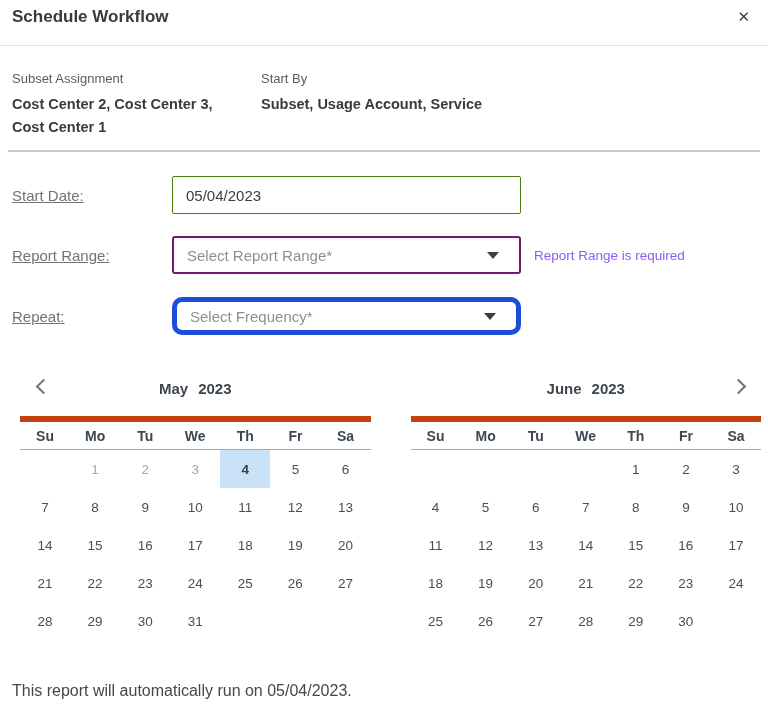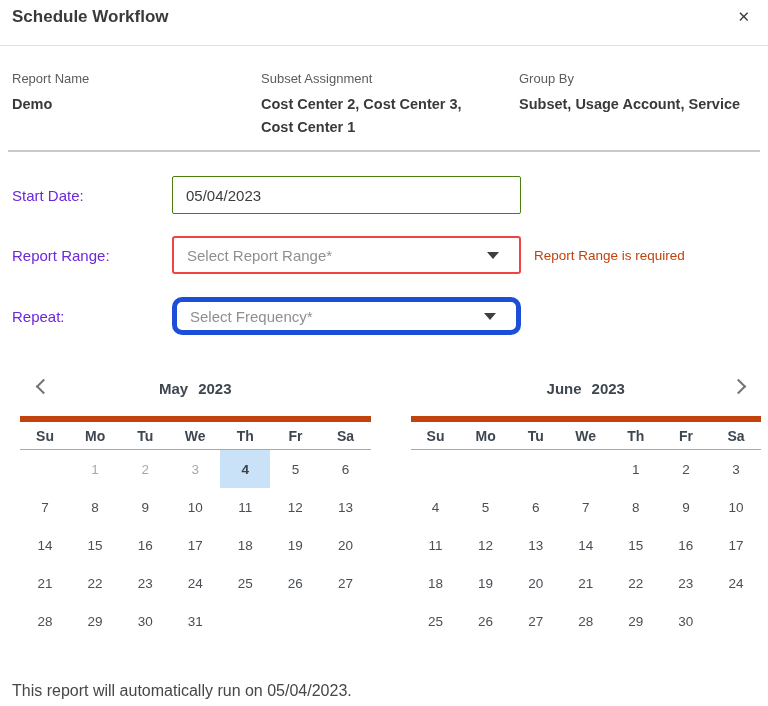--- a/index.html
+++ b/index.html
@@ -36,43 +36,43 @@
   .sum-value { font-size: 14.5px; font-weight: 700; color: #3a3a3a; line-height: 23px; }
   .sum-value.wrap { max-width: 218px; }
 
   .divider { height: 2px; background: #c9c9c9; margin: 0 8px; }
 
   
   .form { padding: 24px 0 0 12px; }
   .form-row { display: flex; align-items: center; margin-bottom: 22px; }
   .form-row:nth-child(2) { margin-bottom: 23px; align-items: center; }
   .form-row:last-child { margin-bottom: 0; }
-  .form-label { width: 160px; font-size: 15px; color: #6d28d9; flex: 0 0 160px; }
+  .form-label { width: 160px; font-size: 15px; color: #737373; flex: 0 0 160px; text-decoration: underline; }
   .text-input {
     width: 349px; height: 38px;
     border: 1px solid #4d7c0f; border-radius: 2px;
     padding: 0 13px; font-size: 15px; color: #3c3c3c;
     font-family: "Liberation Sans", sans-serif;
     outline: none; background: #fff;
   }
   .select-box {
     width: 349px; height: 38px;
     border: 5px solid #1d4ed8; border-radius: 10px;
     display: flex; align-items: center; justify-content: space-between;
     padding: 0 13px; cursor: pointer; background: #fff;
   }
-  .select-box.error-border { border: 2px solid #ef4444; border-radius: 3px; }
+  .select-box.error-border { border: 2px solid #701a75; border-radius: 3px; }
   .select-placeholder { font-size: 15px; color: #8f8f8f; }
   .caret-down {
     width: 0; height: 0; margin-right: 7px;
     border-left: 6px solid transparent;
     border-right: 6px solid transparent;
     border-top: 7px solid #3f3f3f;
   }
-  .error-text { margin-left: 13px; font-size: 13.5px; color: #c2410c; }
+  .error-text { margin-left: 13px; font-size: 13.5px; color: #8b5cf6; }
 
   
   .calendars { display: flex; gap: 40px; padding: 31px 7px 0 20px; }
   .cal { flex: 1; }
   .cal-header { position: relative; height: 50px; display: flex; align-items: center; justify-content: center; }
   .cal-nav {
     position: absolute; top: 5px;
     background: none; border: none; cursor: pointer;
     width: 30px; height: 30px;
     display: flex; align-items: center; justify-content: center;
@@ -111,29 +111,25 @@
 
   <div class="dlg-header">
     <div class="dlg-title">Schedule Workflow</div>
     <button class="close-btn">
       <span>✕</span>
     </button>
   </div>
 
   <div class="summary">
     <div>
-      <div class="sum-label">Report Name</div>
-      <div class="sum-value">Demo</div>
-    </div>
-    <div>
       <div class="sum-label">Subset Assignment</div>
       <div class="sum-value wrap">Cost Center 2, Cost Center 3, Cost Center 1</div>
     </div>
     <div>
-      <div class="sum-label">Group By</div>
+      <div class="sum-label">Start By</div>
       <div class="sum-value">Subset, Usage Account, Service</div>
     </div>
   </div>
 
   <div class="divider"></div>
 
   <div class="form">
     <div class="form-row">
       <div class="form-label">Start Date:</div>
       <input class="text-input" type="text" value="05/04/2023" style="">

